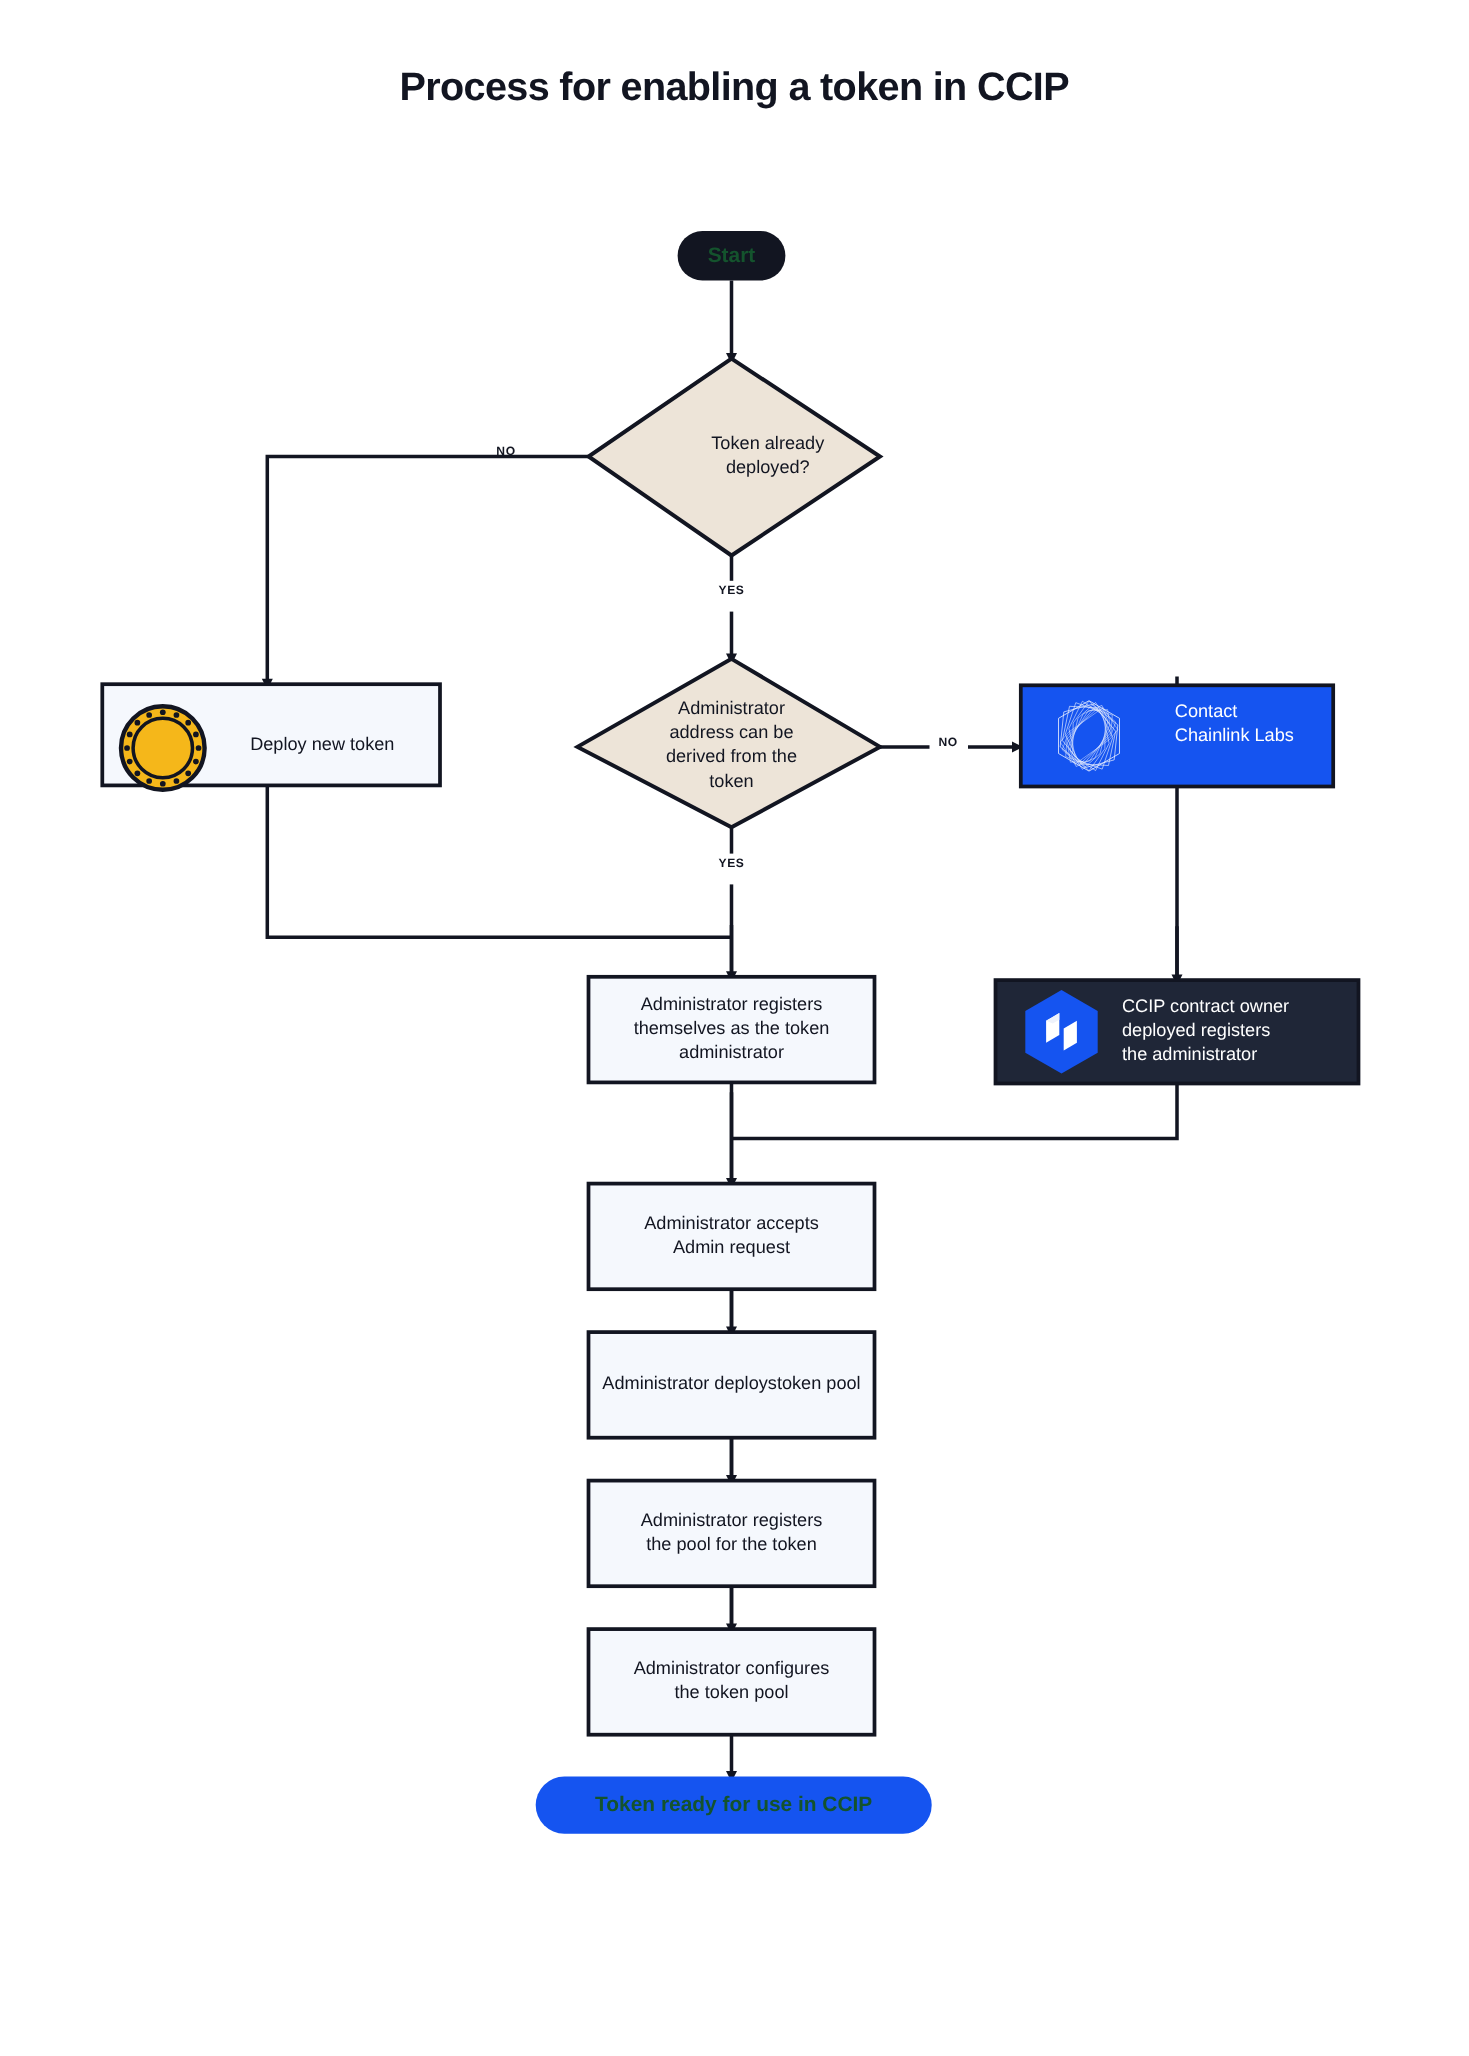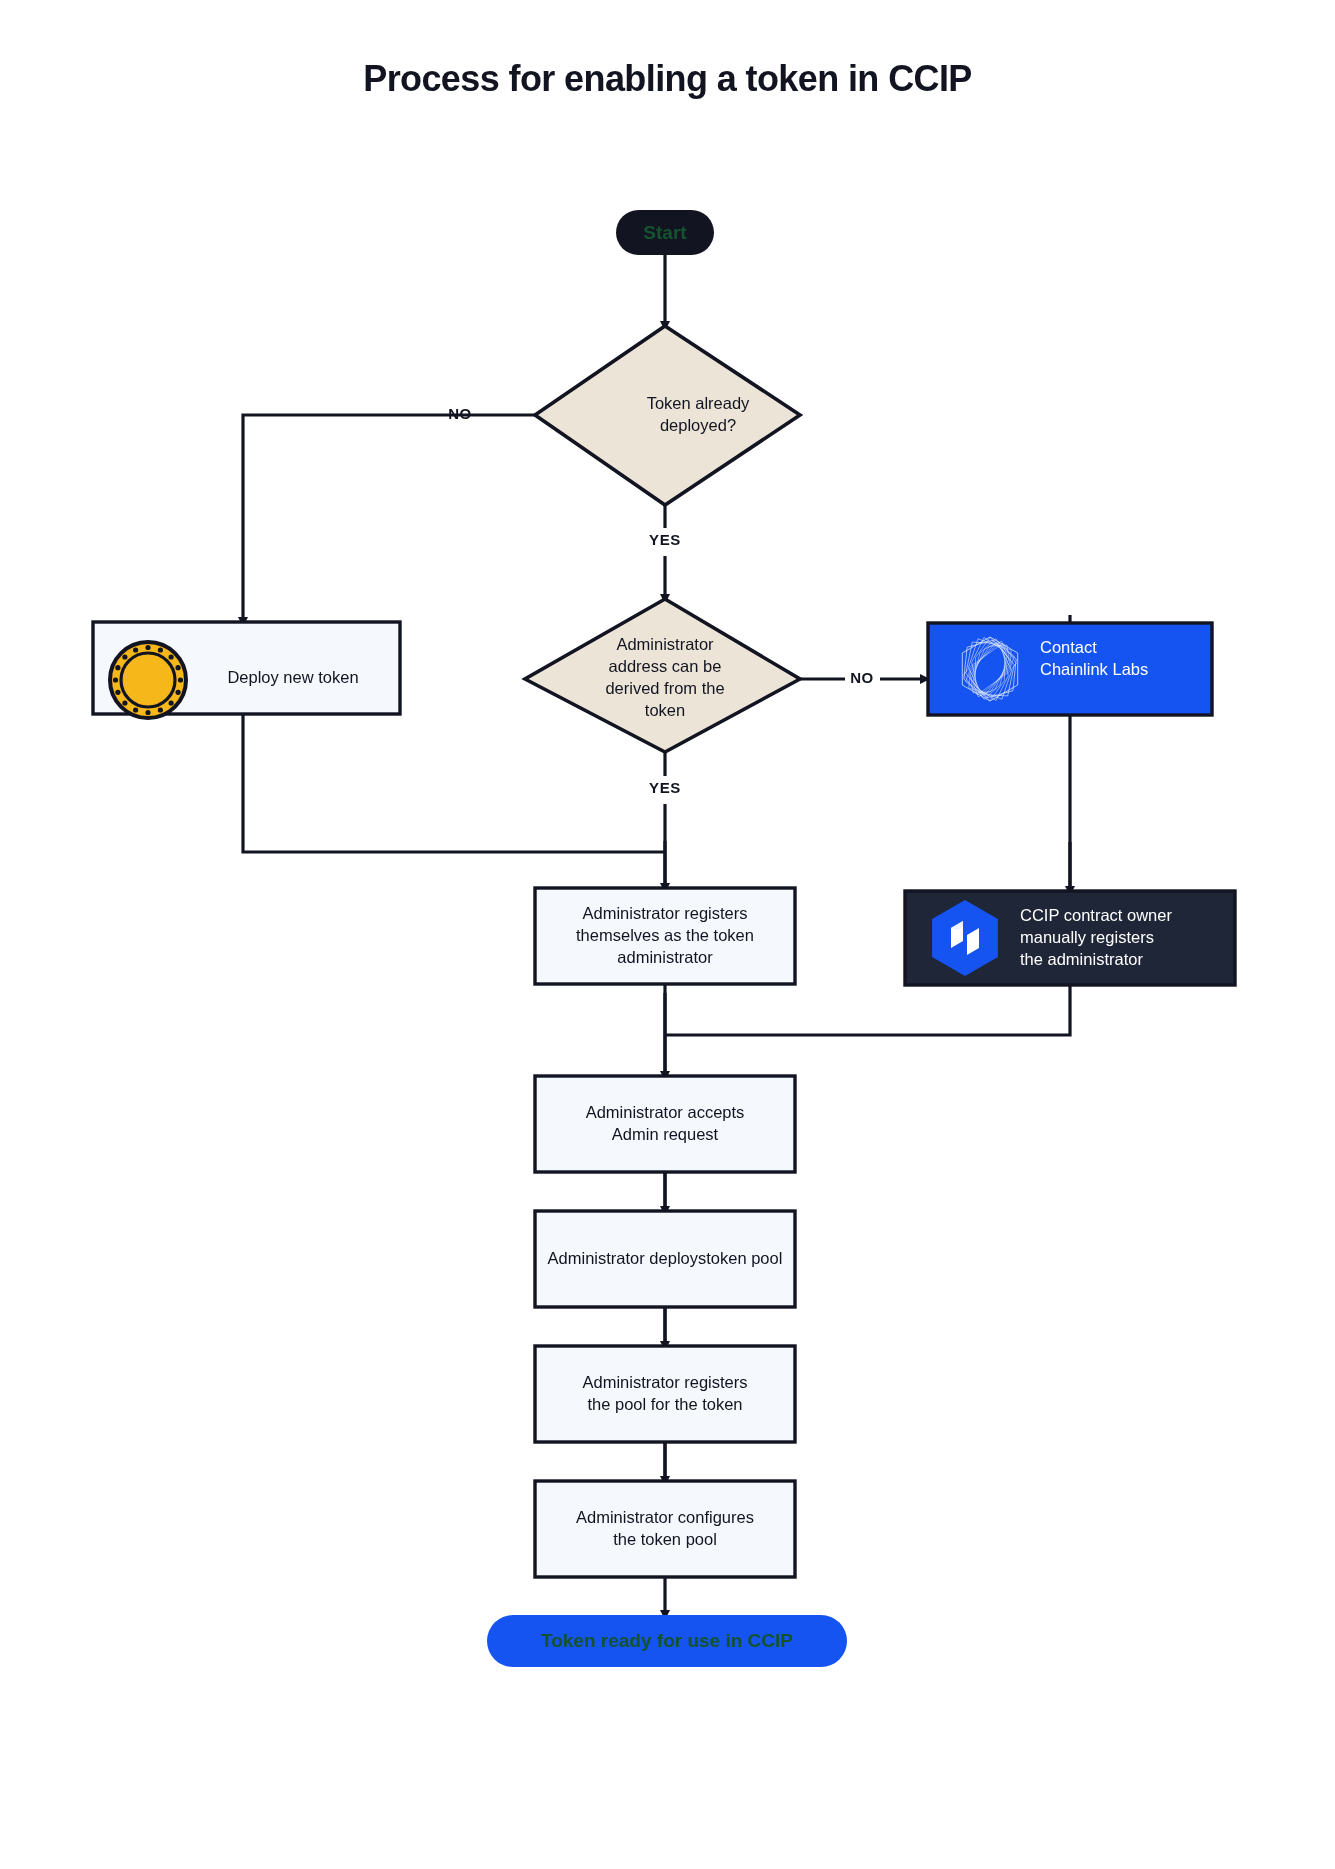--- a/index.html
+++ b/index.html
@@ -36,21 +36,21 @@
     position: absolute;
     display: flex;
     align-items: center;
     justify-content: center;
     text-align: center;
     line-height: 1.32;
     pointer-events: none;
   }
   .edge-label {
     position: absolute;
-    font-size: 15px;
+    font-size: 11px;
     font-weight: bold;
     letter-spacing: 0.6px;
     color: #121521;
     text-align: center;
   }
   .pill-text {
     font-size: 19px;
     font-weight: bold;
     color: #14532d;
   }
@@ -203,34 +203,34 @@
   <span>Administrator</span>
   <span>address can be</span>
   <span>derived from the</span>
   <span>token</span>
 </div>
 
 <div class="edge-label" style="left:832px; top:669px; width:60px;">NO</div>
 
 <div class="edge-label" style="left:635px; top:779px; width:60px;">YES</div>
 
-<div class="node-label box-text-light" style="left:1040px; top:623px; width:150px; height:72px; flex-direction:column; align-items:flex-start;">
+<div class="node-label box-text-light" style="left:1068px; top:623px; width:150px; height:72px; flex-direction:column; align-items:flex-start;">
   <span>Contact</span>
   <span>Chainlink Labs</span>
 </div>
 
 <div class="node-label box-text" style="left:535px; top:888px; width:260px; height:96px; flex-direction:column;">
   <span>Administrator registers</span>
   <span>themselves as the token</span>
   <span>administrator</span>
 </div>
 
 <div class="node-label box-text-light" style="left:1020px; top:891px; width:200px; height:94px; flex-direction:column; align-items:flex-start;">
   <span>CCIP contract owner</span>
-  <span>manually registers</span>
+  <span>deployed registers</span>
   <span>the administrator</span>
 </div>
 
 <div class="node-label box-text" style="left:535px; top:1076px; width:260px; height:96px; flex-direction:column;">
   <span>Administrator accepts</span>
   <span>Admin request</span>
 </div>
 
 <div class="node-label box-text" style="left:535px; top:1211px; width:260px; height:96px; flex-direction:row;">
   <span>Administrator deploys</span>

